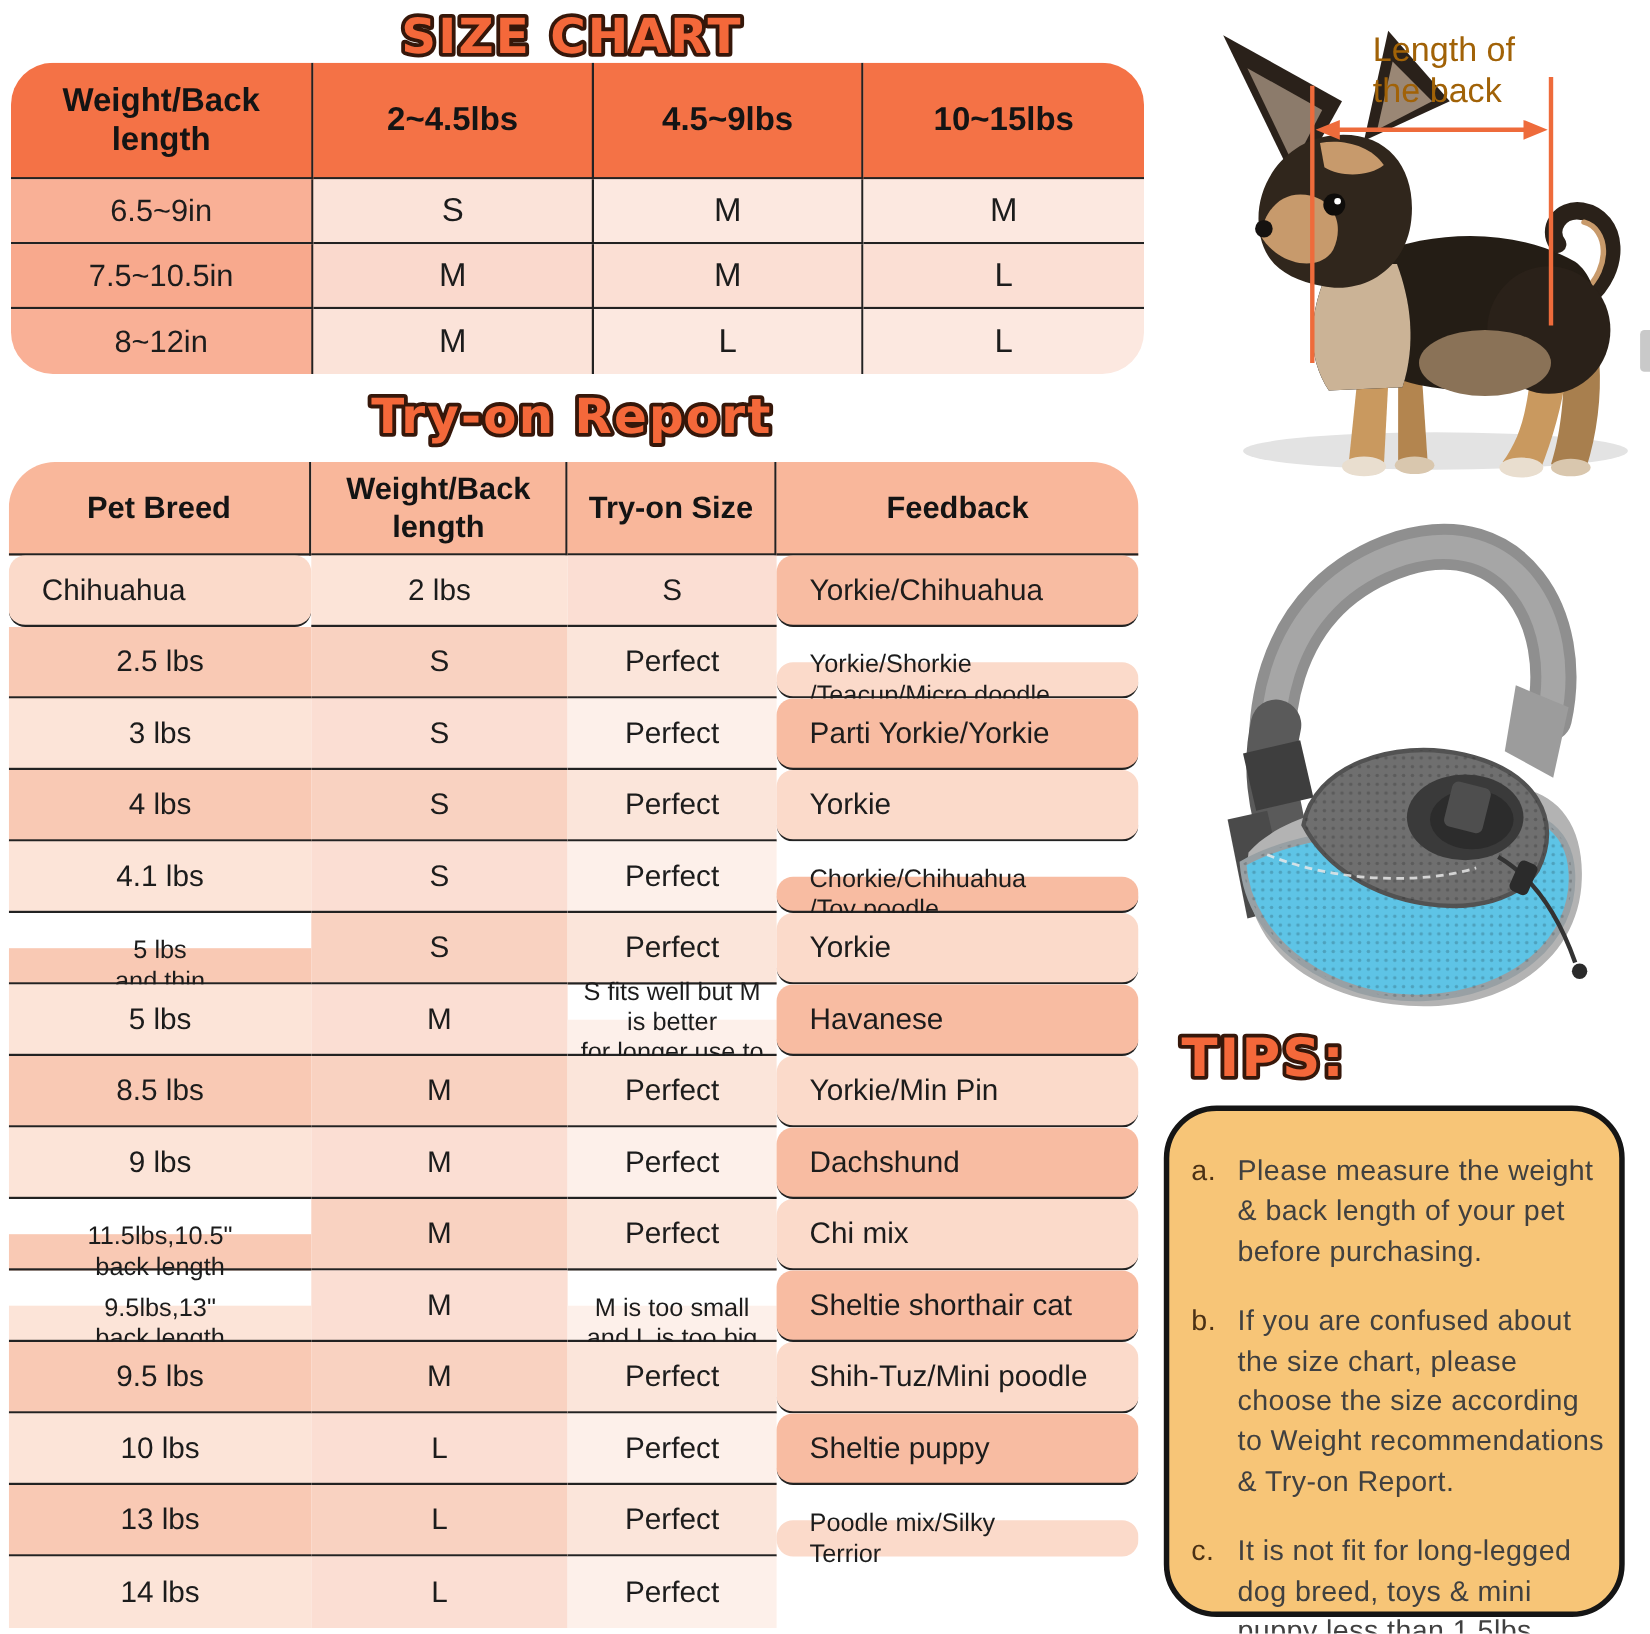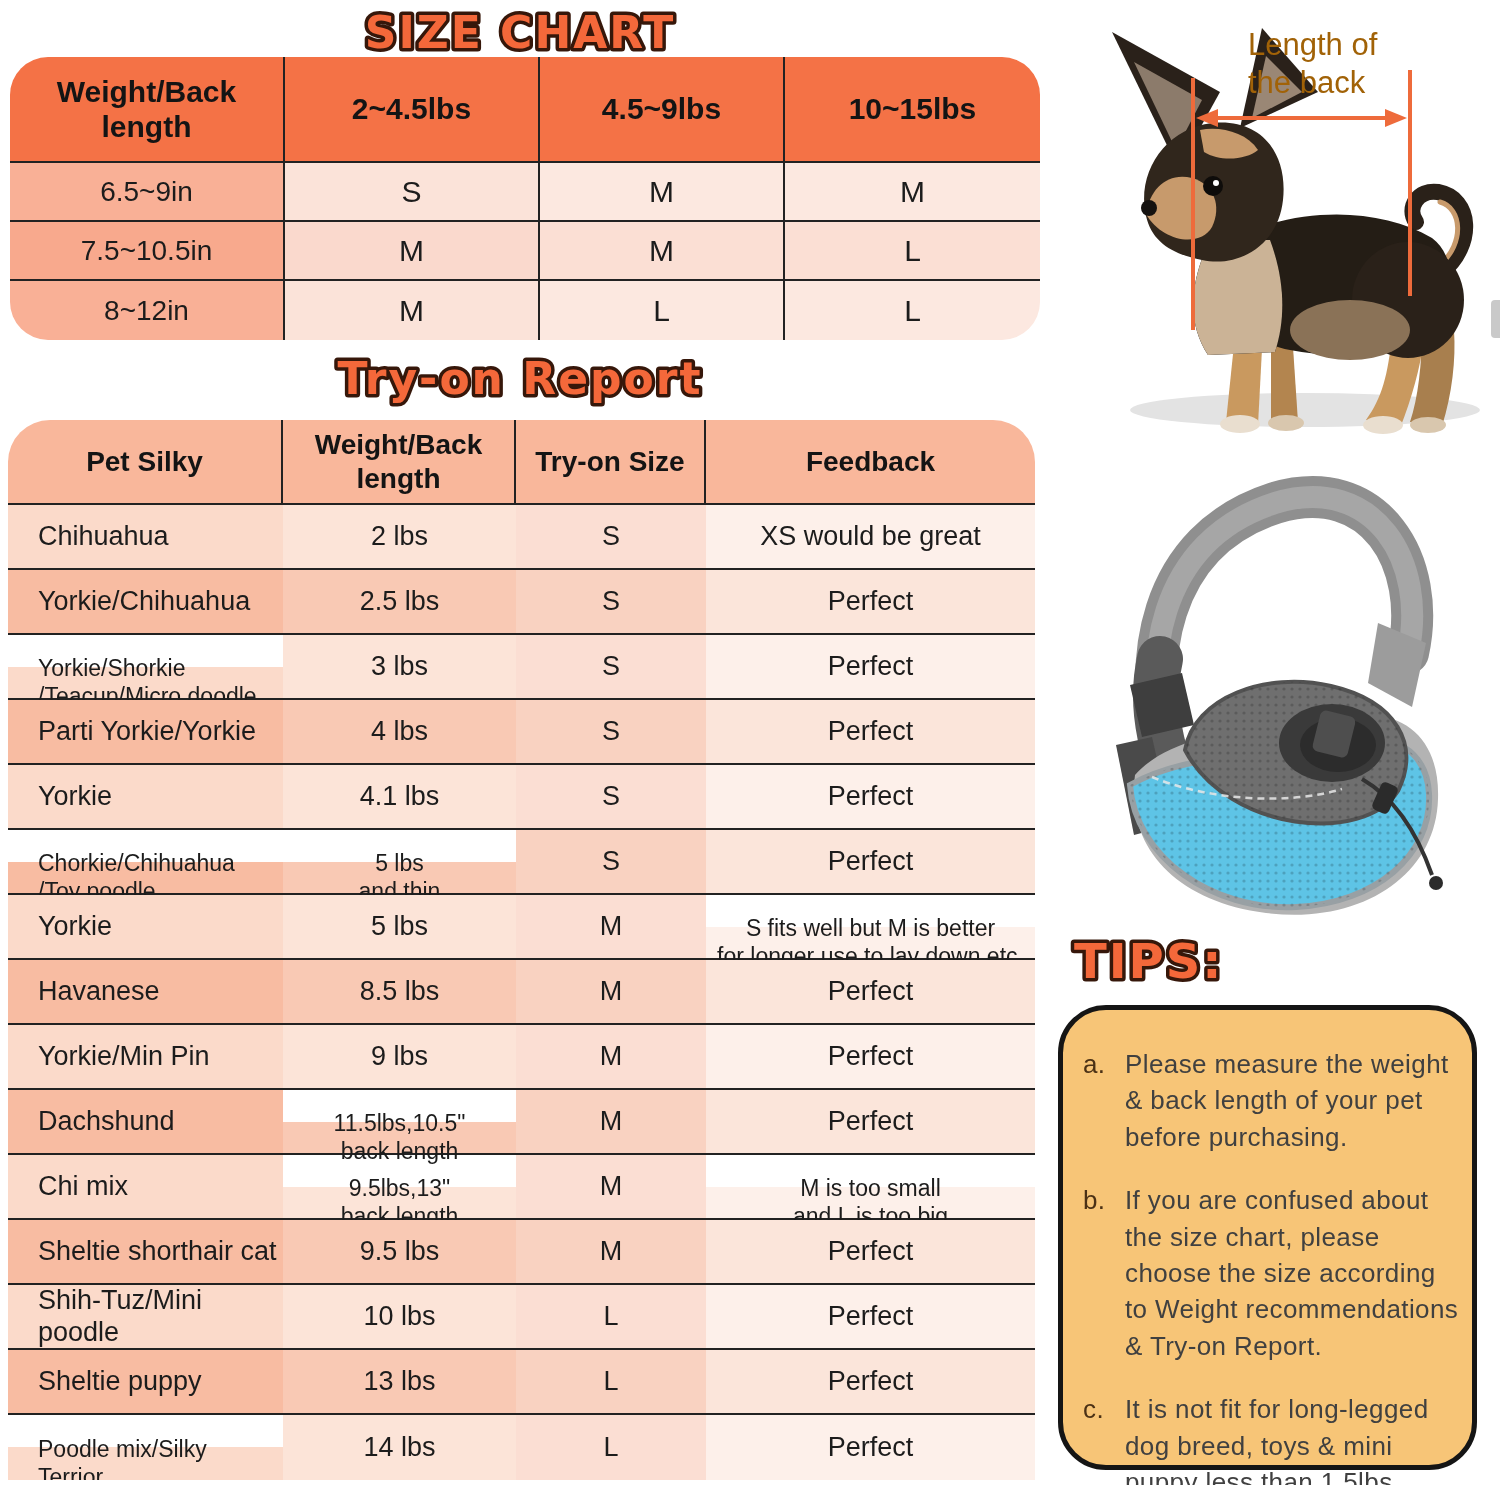--- a/index.html
+++ b/index.html
@@ -24,21 +24,21 @@
     left:8px;top:420px;width:1027px;height:1060px;
     grid-template-columns:275px 233px 190px 329px;
     grid-template-rows:85px repeat(15,65px);
     border-radius:42px 42px 0 0;
   }
   .cell{
     display:flex;align-items:center;justify-content:center;text-align:center;
     font-size:27px;color:#1C1C1C;white-space:pre-line;line-height:1.18;
     box-sizing:border-box;padding:0 4px;
   }
-  .cell.left{justify-content:flex-start;text-align:left;padding-left:30px;padding-right:6px;}
+  .cell.left{justify-content:flex-start;text-align:left;padding-left:30px;padding-right:6px;border-radius:15px;}
   .cell.small{font-size:23px;margin-top:32px;}
   .br{border-right:2px solid #222;}
   .bb{border-bottom:2px solid #222;}
   .hdr{font-weight:bold;font-size:28px;color:#141414;}
   #sizechart .hdr{background:#F47246;font-size:30px;}
   #sizechart .scl0,#sizechart .scl2{background:#F9B096;font-size:28px;}
   #sizechart .scl1{background:#F8A98D;font-size:28px;}
   #sizechart .scd0c2{background:#FBE3D9;font-size:30px;}
   #sizechart .scd0c34{background:#FCE8E0;font-size:30px;}
   #sizechart .scd1c2{background:#FAD9CD;font-size:30px;}
@@ -95,29 +95,28 @@
   <div class="cell scd0c2 br">M</div>
   <div class="cell scd0c34 br">L</div>
   <div class="cell scd0c34">L</div>
 </div>
 
 <svg class="titlebar" style="left:0;top:348px;width:1040px;height:58px" viewBox="0 0 1040 58">
   <text x="520" y="46" text-anchor="middle" font-size="44" class="bubble">Try-on Report</text>
 </svg>
 
 <div id="tryon" class="tbl">
-  <div class="cell hdr br bb">Pet Silky</div>
+  <div class="cell hdr br bb">Pet Breed</div>
   <div class="cell hdr br bb">Weight/Back length</div>
   <div class="cell hdr br bb">Try-on Size</div>
   <div class="cell hdr bb">Feedback</div>
 
   <div class="cell left rowL c1 bb">Chihuahua</div>
   <div class="cell rowL c2 bb">2 lbs</div>
   <div class="cell rowL c3 bb">S</div>
-  <div class="cell rowL c4 bb">XS would be great</div>
 
   <div class="cell left rowD c1 bb">Yorkie/Chihuahua</div>
   <div class="cell rowD c2 bb">2.5 lbs</div>
   <div class="cell rowD c3 bb">S</div>
   <div class="cell rowD c4 bb">Perfect</div>
 
   <div class="cell left small rowL c1 bb">Yorkie/Shorkie
 /Teacup/Micro doodle</div>
   <div class="cell rowL c2 bb">3 lbs</div>
   <div class="cell rowL c3 bb">S</div>

